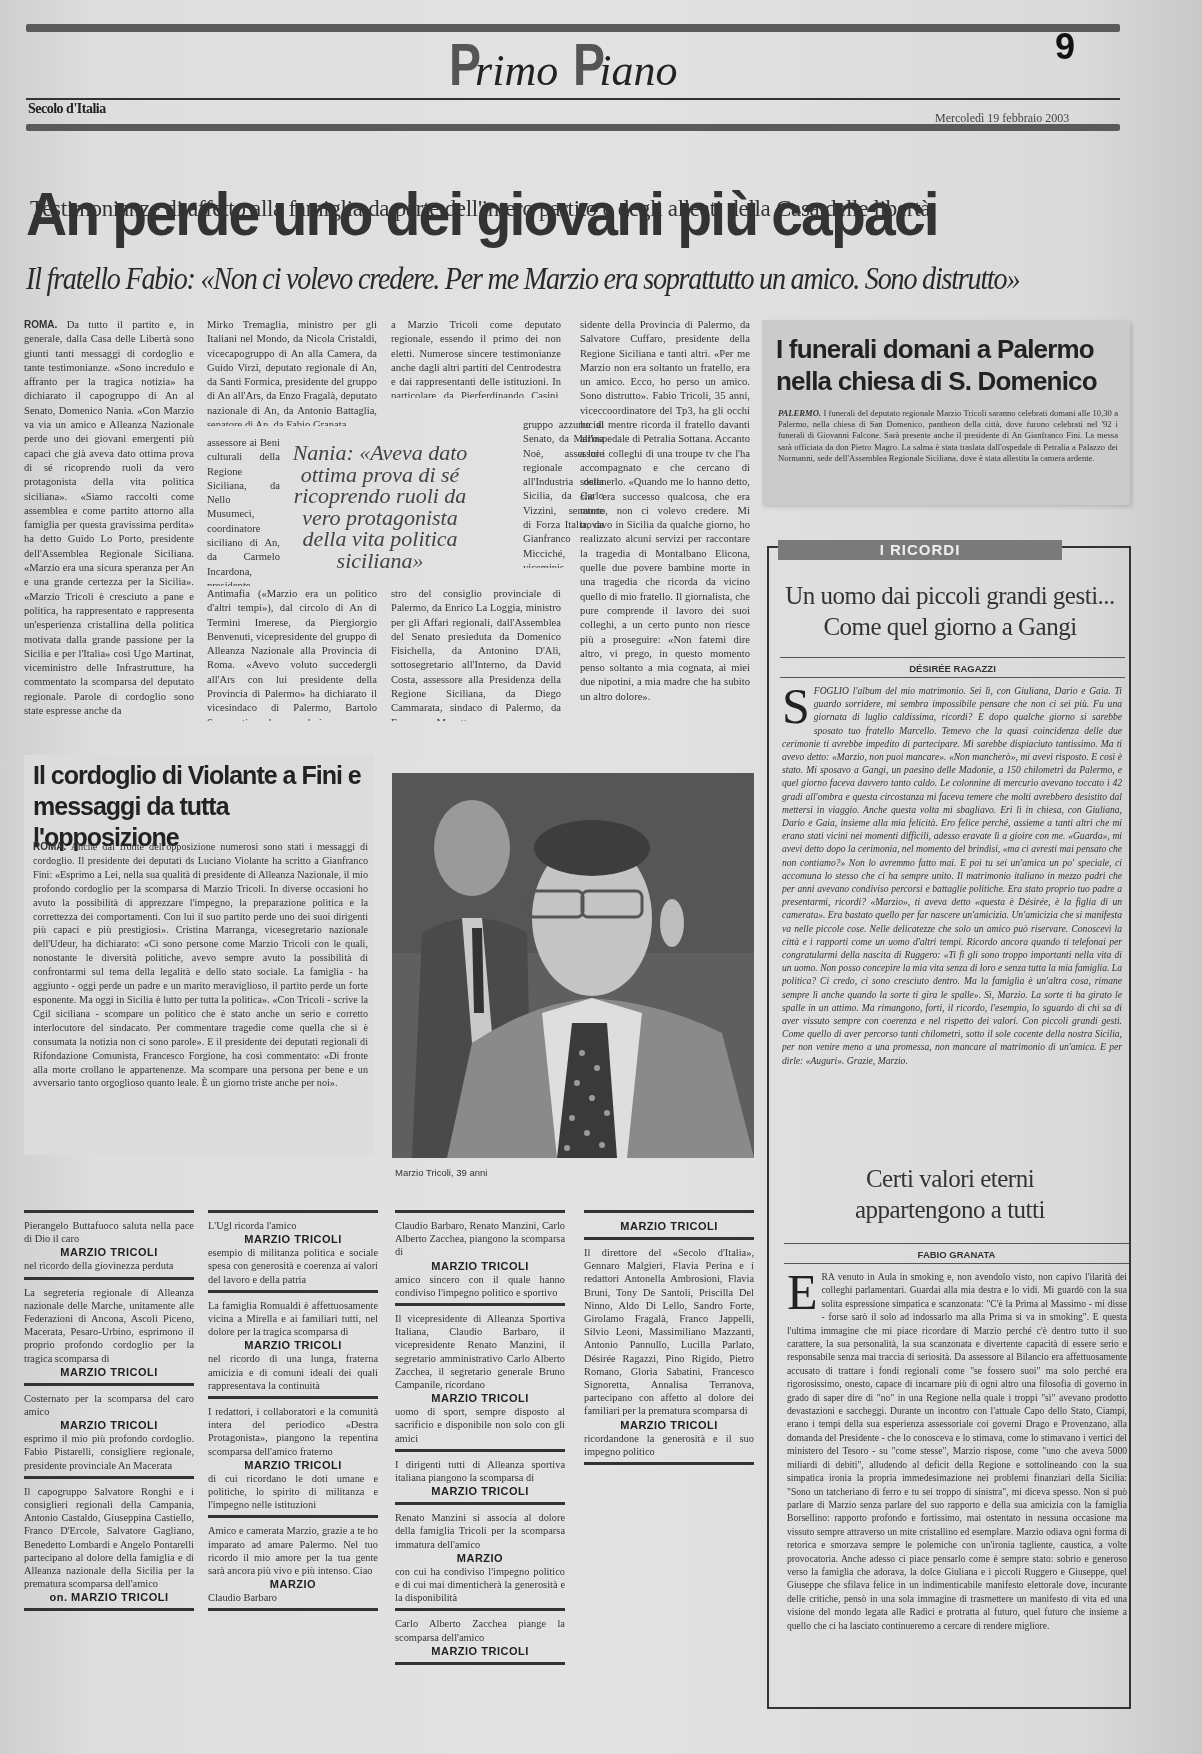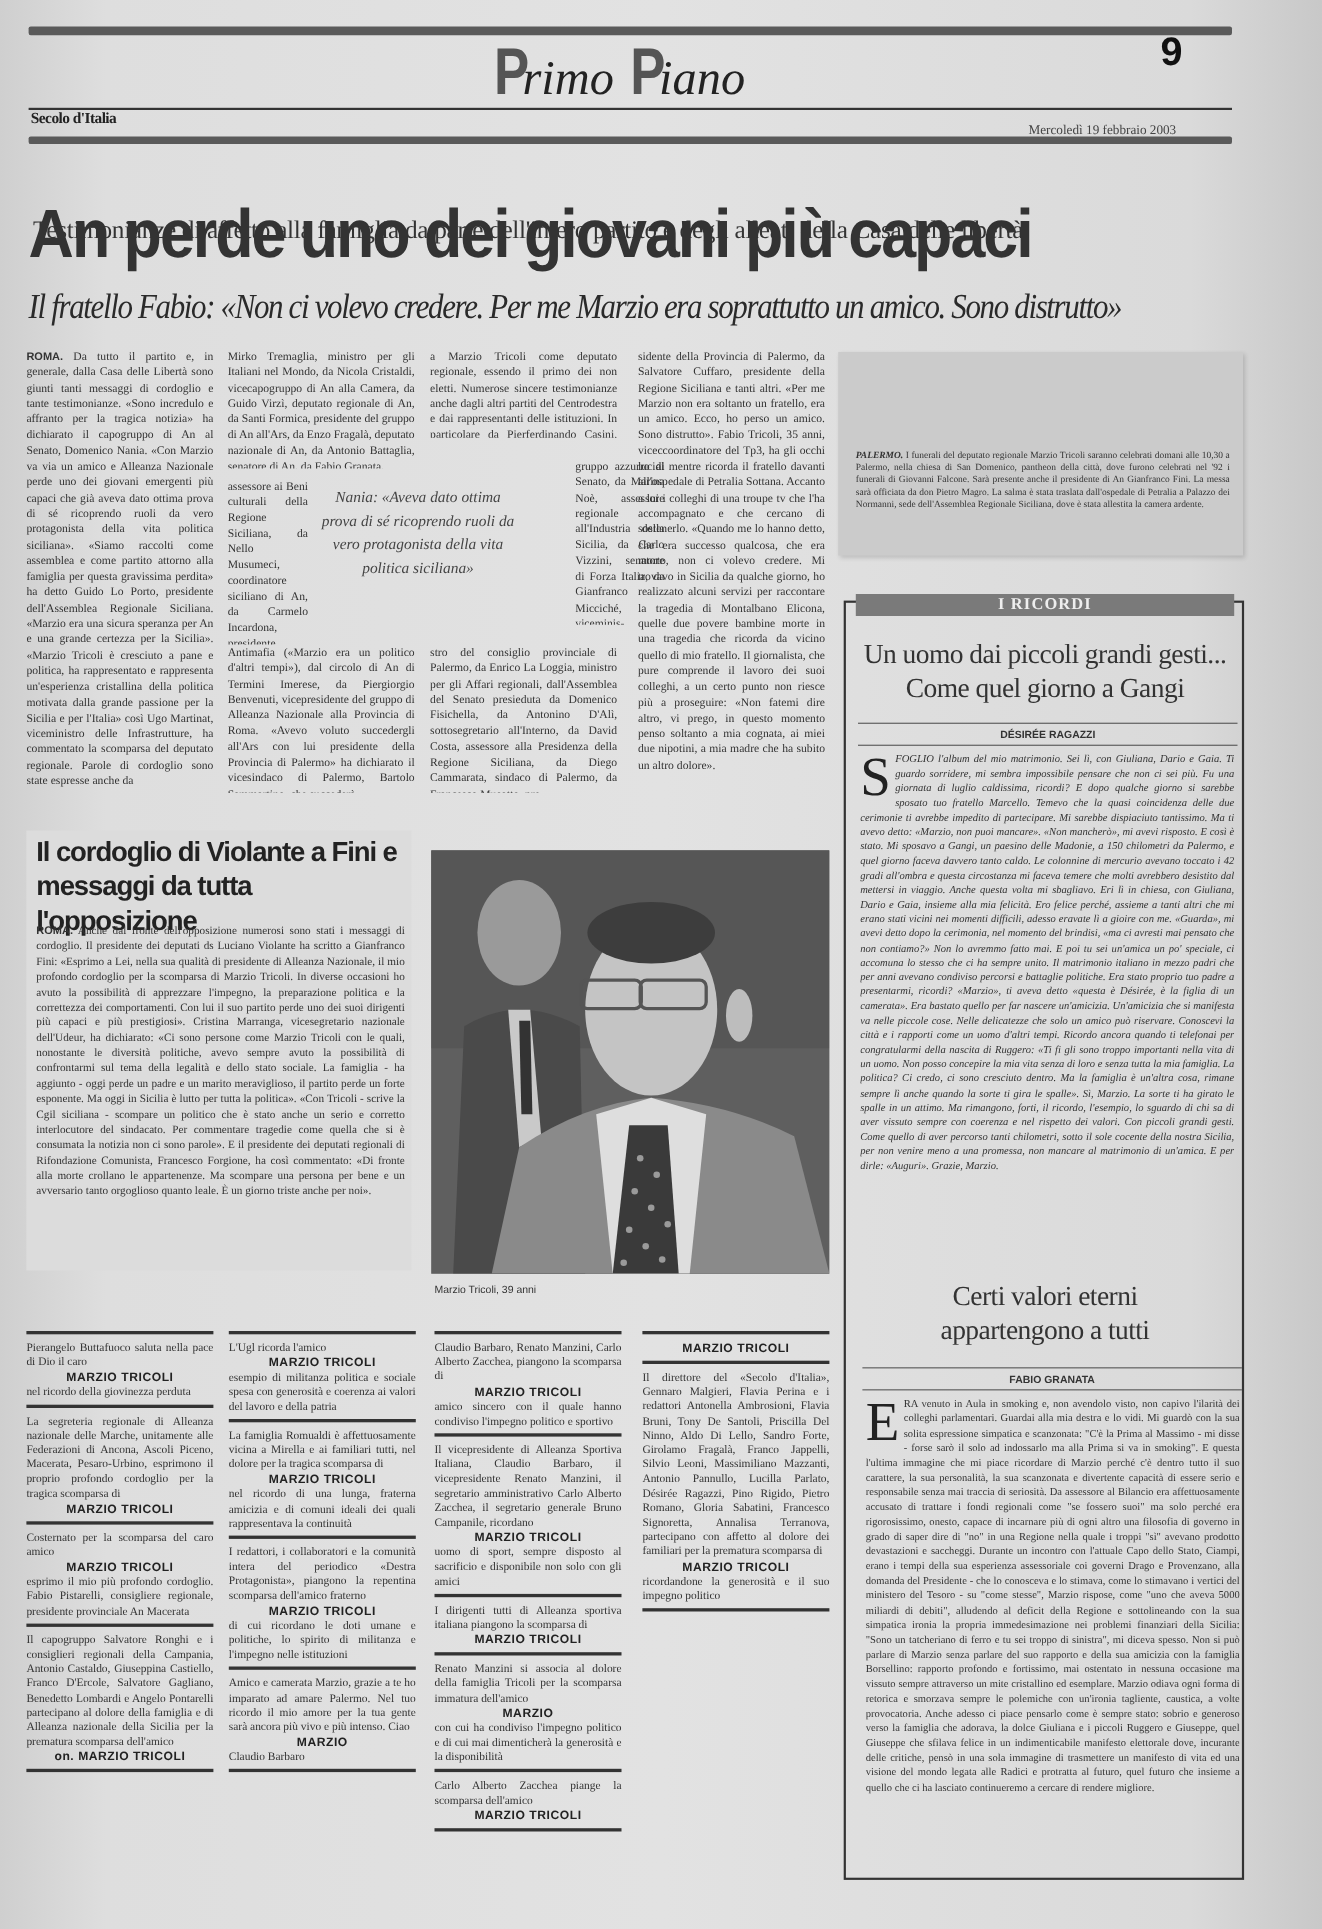--- a/index.html
+++ b/index.html
@@ -37,40 +37,40 @@
     left: 26px; top: 260px; font-style: italic; font-size: 32px; color: #2a2a2a;
     transform: scaleX(0.88); transform-origin: left; white-space: nowrap; letter-spacing: -1.4px;
   }
   .col {
     position: absolute; font-size: 10.6px; line-height: 14.3px; text-align: justify; color: #333;
     overflow: hidden;
   }
   .col .dateline { font-family: "Liberation Sans", sans-serif; font-weight: bold; font-size: 10px; }
   .pullquote {
     left: 290px; top: 442px; width: 180px; text-align: center; font-style: italic;
-    font-size: 14px; line-height: 21.5px; color: #444;
+    font-size: 22px; line-height: 21.5px; color: #444;
   }
   .funerali-box {
     left: 762px; top: 320px; width: 368px; height: 185px; background: #cbcbcb;
     box-shadow: 2px 2px 4px rgba(0,0,0,0.15);
   }
   .funerali-title {
     left: 776px; top: 333px; width: 350px; font-family: "Liberation Sans", sans-serif; font-weight: bold;
     font-size: 26px; line-height: 32px; color: #222; letter-spacing: -0.8px;
   }
   .funerali-body {
     left: 778px; top: 408px; width: 340px; font-size: 8.6px; line-height: 11.2px; color: #333; text-align: justify;
   }
   .ricordi-frame {
     left: 767px; top: 546px; width: 364px; height: 1163px;
     border: 2px solid #333; background: transparent;
   }
   .ricordi-bar {
-    left: 778px; top: 540px; width: 344px; height: 20px; background: #7a7a7a;
-    color: #eee; font-family: Liberation Serif, serif; font-weight: bold; font-size: 15px;
+    left: 778px; top: 540px; width: 284px; height: 20px; background: #7a7a7a;
+    color: #eee; font-family: Liberation Sans, sans-serif; font-weight: bold; font-size: 15px;
     text-align: center; line-height: 20px; letter-spacing: 1px;
   }
   .art-title {
     text-align: center; font-size: 25px; line-height: 31px; color: #333; letter-spacing: -0.5px;
   }
   .byline {
     font-family: "Liberation Sans", sans-serif; font-weight: bold; font-size: 9.5px; text-align: center; color: #333;
   }
   .italic-col { font-style: italic; font-size: 9.6px; line-height: 13.2px; color: #333; text-align: justify; }
   .roman-col { font-size: 9.6px; line-height: 13.4px; color: #333; text-align: justify; }
@@ -142,20 +142,21 @@
     <span>gruppo azzurro al Senato, da Marina Noè, assessore regionale all'Industria della Sicilia, da Carlo Vizzini, senatore di Forza Italia, da Gianfranco Micciché, viceminis-</span>
   </div>
   <div class="col" style="left:391px;top:587px;width:170px;height:134px;">
     <span>stro del consiglio provinciale di Palermo, da Enrico La Loggia, ministro per gli Affari regionali, dall'Assemblea del Senato presieduta da Domenico Fisichella, da Antonino D'Alì, sottosegretario all'Interno, da David Costa, assessore alla Presidenza della Regione Siciliana, da Diego Cammarata, sindaco di Palermo, da Francesco Musotto, pre-</span>
   </div>
   <div class="col" style="left:580px;top:318px;width:170px;height:404px;">
     <span>sidente della Provincia di Palermo, da Salvatore Cuffaro, presidente della Regione Siciliana e tanti altri. «Per me Marzio non era soltanto un fratello, era un amico. Ecco, ho perso un amico. Sono distrutto». Fabio Tricoli, 35 anni, viceccoordinatore del Tp3, ha gli occhi lucidi mentre ricorda il fratello davanti all'ospedale di Petralia Sottana. Accanto a lui i colleghi di una troupe tv che l'ha accompagnato e che cercano di sostenerlo. «Quando me lo hanno detto, che era successo qualcosa, che era morto, non ci volevo credere. Mi trovavo in Sicilia da qualche giorno, ho realizzato alcuni servizi per raccontare la tragedia di Montalbano Elicona, quelle due povere bambine morte in una tragedia che ricorda da vicino quello di mio fratello. Il giornalista, che pure comprende il lavoro dei suoi colleghi, a un certo punto non riesce più a proseguire: «Non fatemi dire altro, vi prego, in questo momento penso soltanto a mia cognata, ai miei due nipotini, a mia madre che ha subito un altro dolore».</span>
   </div>
 
   <div class="abs funerali-box"></div>
+  <div class="abs funerali-title">I funerali domani a Palermo nella chiesa di S. Domenico</div>
   <div class="abs funerali-body">
     <span class="dateline" style="font-style:italic;font-weight:bold;">PALERMO.</span>
     <span>I funerali del deputato regionale Marzio Tricoli saranno celebrati domani alle 10,30 a Palermo, nella chiesa di San Domenico, pantheon della città, dove furono celebrati nel '92 i funerali di Giovanni Falcone. Sarà presente anche il presidente di An Gianfranco Fini. La messa sarà officiata da don Pietro Magro. La salma è stata traslata dall'ospedale di Petralia a Palazzo dei Normanni, sede dell'Assemblea Regionale Siciliana, dove è stata allestita la camera ardente.</span>
   </div>
 
   <div class="abs ricordi-frame"></div>
   <div class="abs ricordi-bar">I RICORDI</div>
 
   <div class="abs art-title" style="left:775px;top:580px;width:350px;">
     <div>Un uomo dai piccoli grandi gesti...</div>

